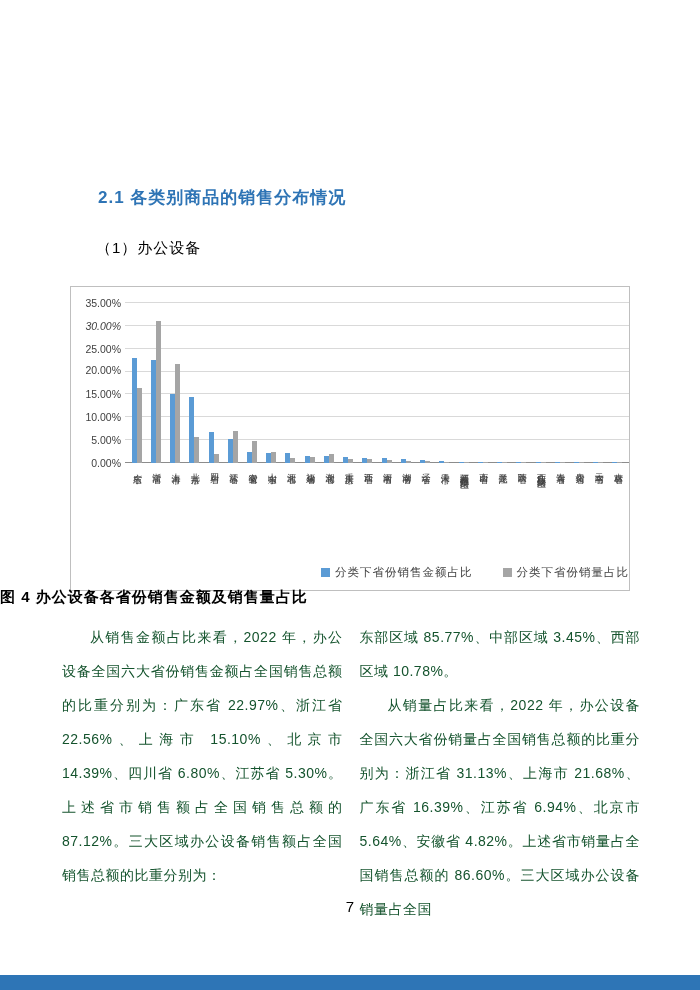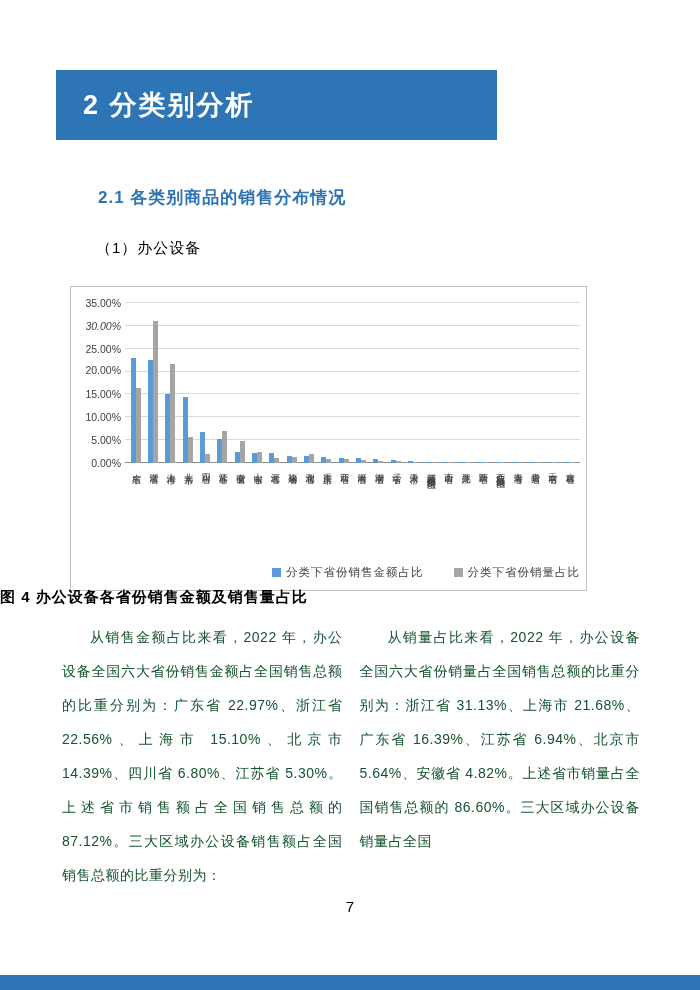--- a/index.html
+++ b/index.html
@@ -38,24 +38,24 @@
   .sub-label {
     position: absolute;
     left: 96px; top: 239px;
     color: #000000;
     font-size: 15px;
     letter-spacing: 1px;
   }
   .chart-box {
     position: absolute;
     left: 70px; top: 286px;
-    width: 517px;
+    width: 560px;
     border: 1px solid #BFBFBF;
     background: #ffffff;
-    padding: 6px 6px 4px 4px;
+    padding: 6px 0 4px 4px;
   }
   .plot-wrap { display: flex; align-items: flex-end; padding-top: 10px; }
   .yaxis { position: relative; width: 50px; height: 160px; flex: 0 0 50px; }
   .ytick {
     position: absolute;
     right: 4px;
     font-size: 10.5px;
     color: #404040;
     line-height: 12px;
     white-space: nowrap;
@@ -145,23 +145,20 @@
     left: 0; bottom: 0;
     width: 100%; height: 15px;
     background: #2E75B6;
   }
 </style>
 </head>
 <body>
 
 <div class="page">
 
-  <div class="chapter-band" style="background: rgb(46, 117, 182);">
-    <h1>2 分类别分析</h1>
-  </div>
 
   <h2 class="section-title" style="color: rgb(46, 116, 181);">2.1 各类别商品的销售分布情况</h2>
 
   <div class="sub-label">（1）办公设备</div>
 
   <div class="chart-box">
     <div class="plot-wrap">
       <div class="yaxis" id="yaxis">
           <div class="ytick" style="bottom: 154px;">35.00%</div>
           <div class="ytick" style="bottom: 131.143px; font-style: italic;">30.00%</div>
@@ -386,20 +383,21 @@
       </div>
   </div>
 
   <div class="caption">图 4  办公设备各省份销售金额及销售量占比</div>
 
   <div class="columns">
     <div class="col" id="col-left">
         <p class="para indent">从销售金额占比来看，2022 年，办公设备全国六大省份销售金额占全国销售总额的比重分别为：广东省 22.97%、浙江省 22.56%、上海市 15.10%、北京市 14.39%、四川省 6.80%、江苏省 5.30%。上述省市销售额占全国销售总额的 87.12%。三大区域办公设备销售额占全国销售总额的比重分别为：</p>
       </div>
     <div class="col" id="col-right">
+        <p class="para">东部区域 85.77%、中部区域 3.45%、西部区域 10.78%。</p>
         <p class="para indent">从销量占比来看，2022 年，办公设备全国六大省份销量占全国销售总额的比重分别为：浙江省 31.13%、上海市 21.68%、广东省 16.39%、江苏省 6.94%、北京市 5.64%、安徽省 4.82%。上述省市销量占全国销售总额的 86.60%。三大区域办公设备销量占全国</p>
       </div>
   </div>
 
   <div class="page-number">7</div>
 
   <div class="footer-band" style="background: rgb(46, 117, 182);"></div>
 
 </div>
 

